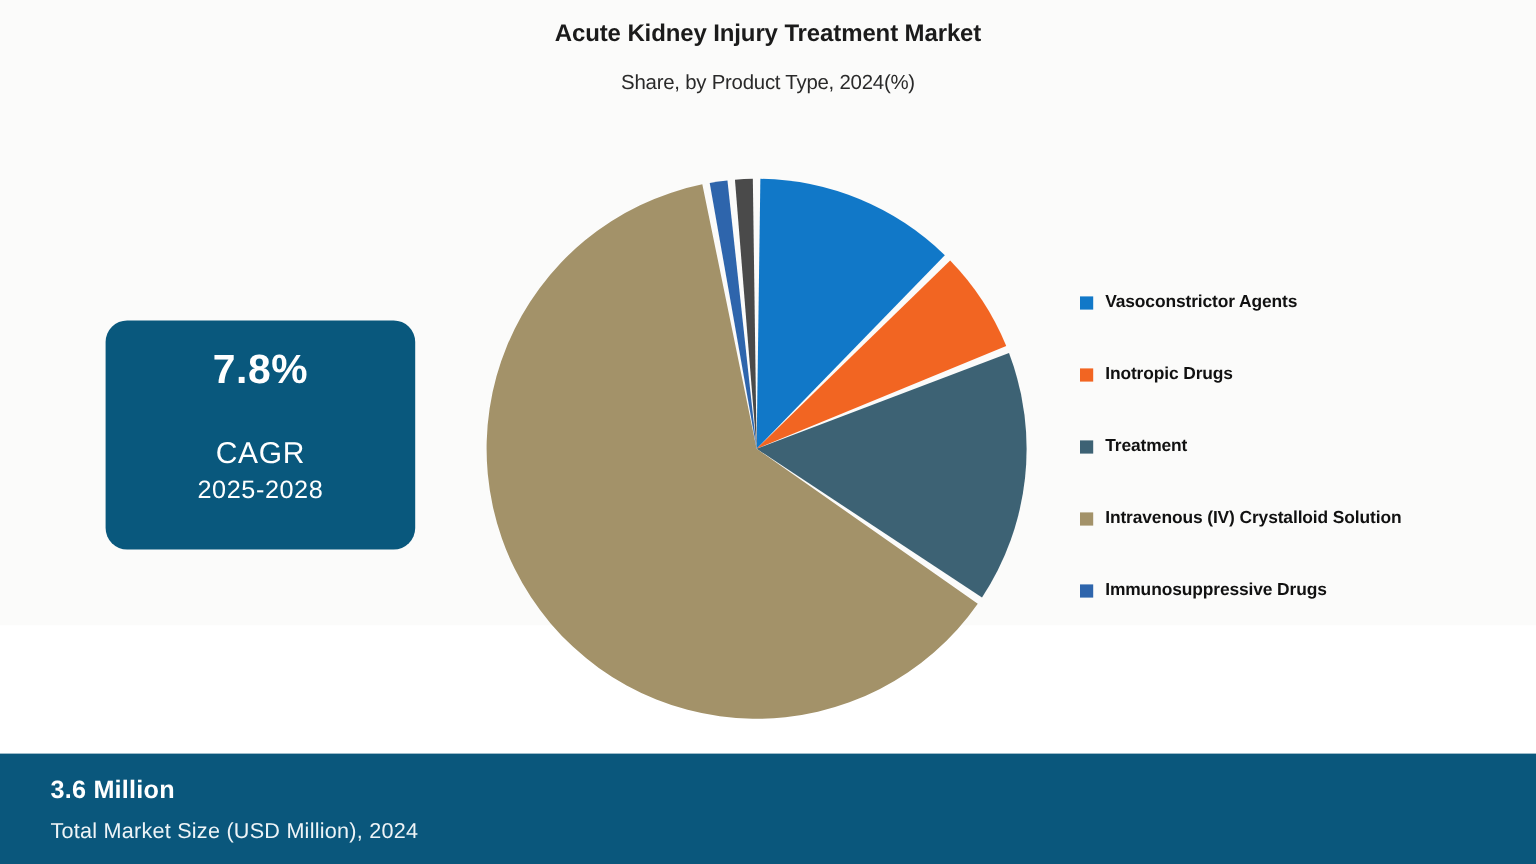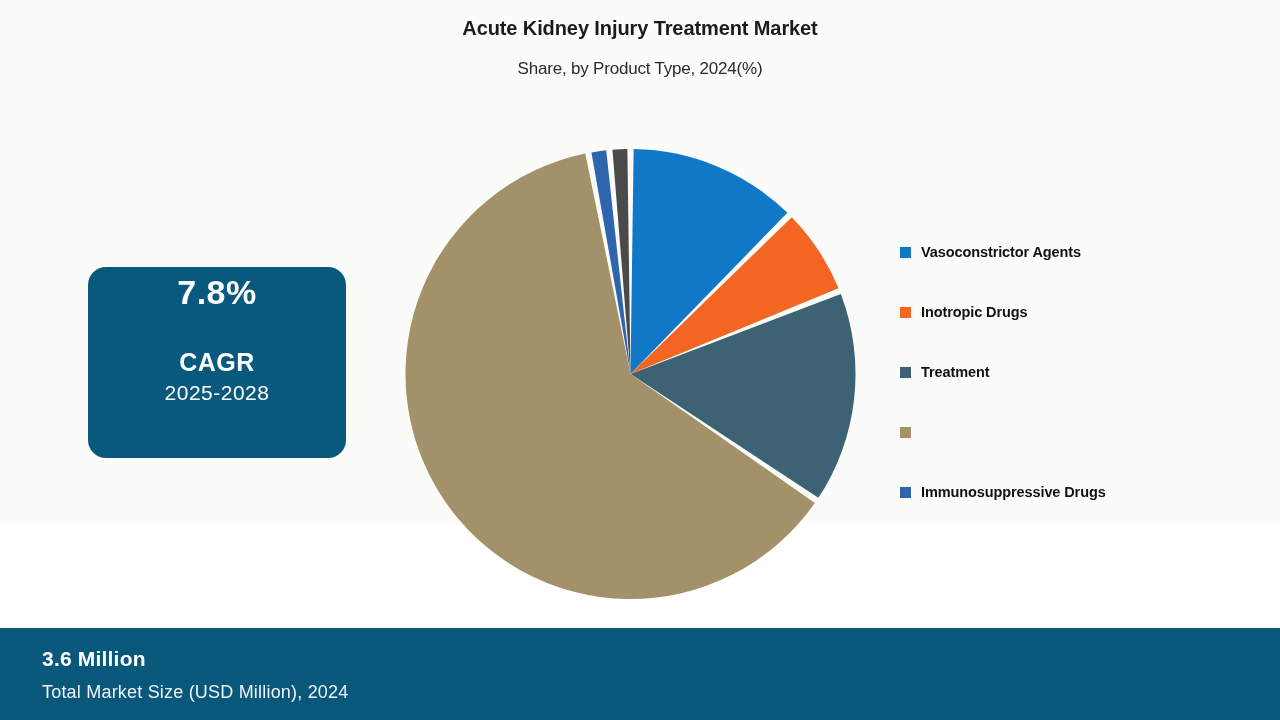--- a/index.html
+++ b/index.html
@@ -30,25 +30,25 @@
   }
 
   
   #cagr-badge {
     position:absolute; left:88px; top:267px;
     width:258px; height:191px;
     background:#09587d;
     border-radius:18px;
     display:flex; flex-direction:column;
     align-items:center; justify-content:flex-start;
-    padding-top:6px;
+    padding-top:22px;
     color:#ffffff;
   }
   #cagr-value { font-size:34px; font-weight:bold; letter-spacing:0.5px; }
-  #cagr-label { font-size:25px; font-weight:700; margin-top:36px; letter-spacing:0.5px; }
+  #cagr-label { font-size:25px; font-weight:400; margin-top:36px; letter-spacing:0.5px; }
   #cagr-period { font-size:21px; font-weight:400; margin-top:4px; letter-spacing:0.5px; }
 
   
   #pie-wrap {
     position:absolute; left:388px; top:134px; width:485px; height:485px;
   }
   #pie-svg { display:block; width:485px; height:485px; }
   #pie-label {
     position:absolute;
     left:470px; top:394px;
@@ -130,20 +130,21 @@
       <div class="legend-item">
         <span class="legend-swatch" style="background: rgb(242, 101, 34);"></span>
         <span class="legend-label">Inotropic Drugs</span>
       </div>
       <div class="legend-item">
         <span class="legend-swatch" style="background: rgb(61, 98, 116);"></span>
         <span class="legend-label">Treatment</span>
       </div>
       <div class="legend-item">
         <span class="legend-swatch" style="background: rgb(163, 146, 105);"></span>
+        <span class="legend-label">Intravenous (IV) Crystalloid Solution</span>
       </div>
       <div class="legend-item">
         <span class="legend-swatch" style="background: rgb(46, 101, 172);"></span>
         <span class="legend-label">Immunosuppressive Drugs</span>
       </div>
     </div>
 
   <div id="footer">
     <div id="footer-value">3.6 Million</div>
     <div id="footer-caption">Total Market Size (USD Million),  2024</div>

